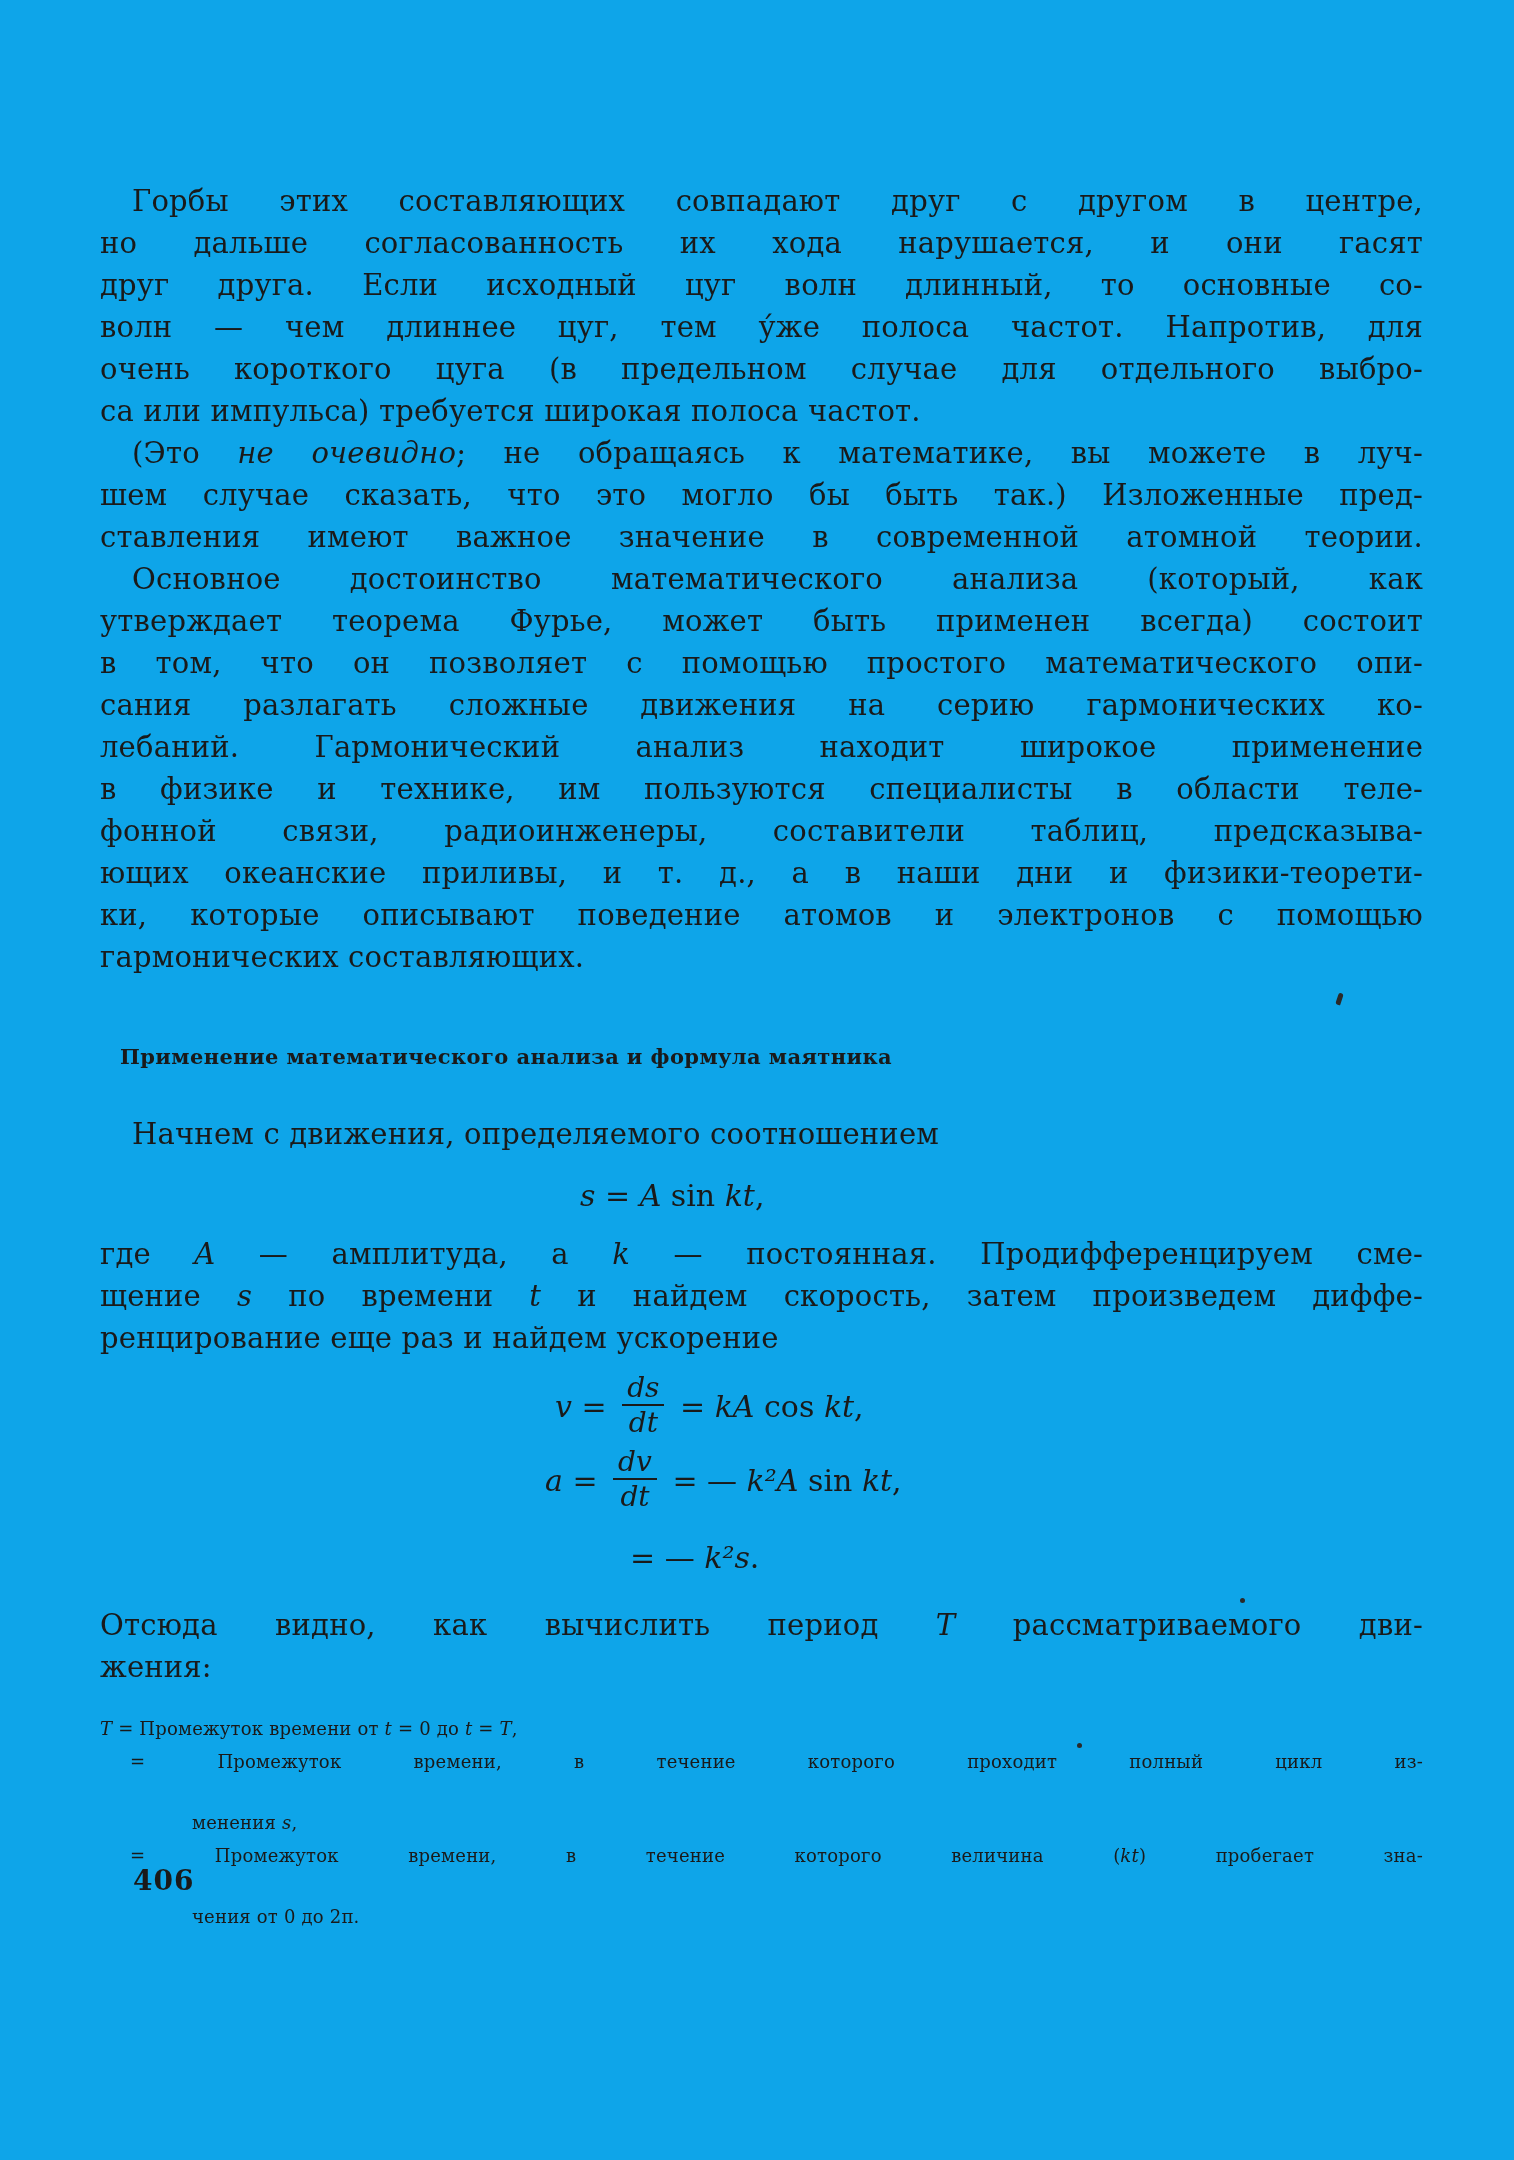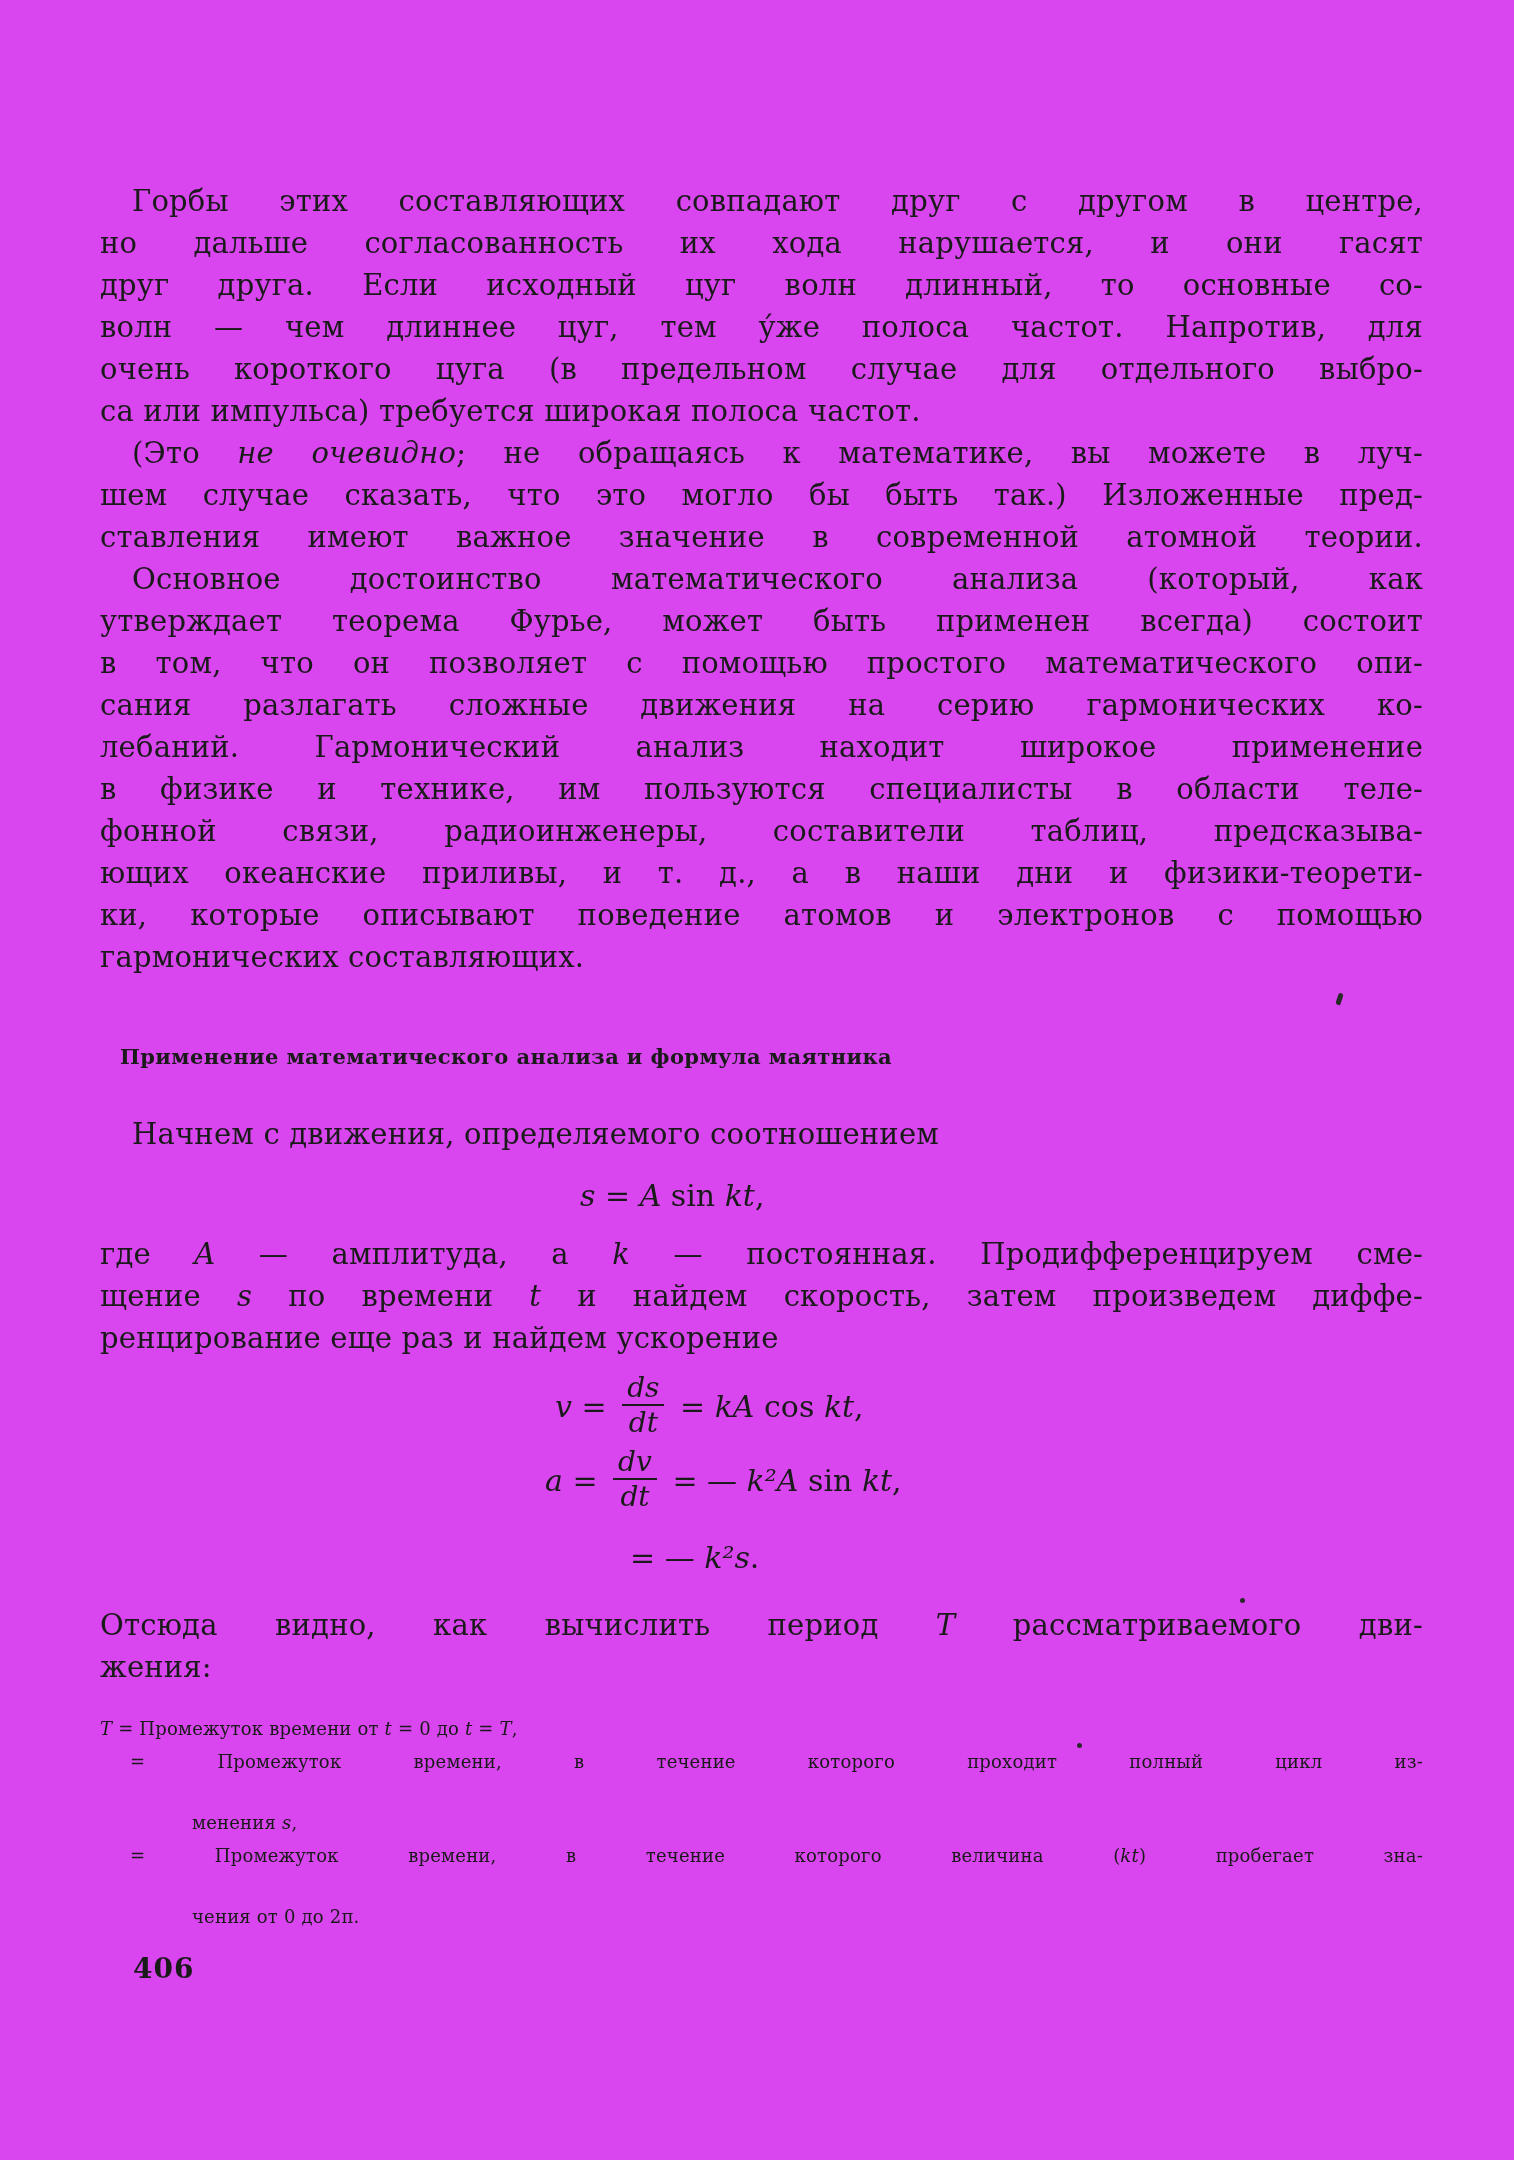--- a/index.html
+++ b/index.html
@@ -1,20 +1,20 @@
 <!DOCTYPE html>
 <html><head>
 <meta charset="utf-8">
 <style>
   html, body { margin: 0; padding: 0; background: #e8e8e8; }
   .sheet {
     position: relative;
     width: 1514px;
     height: 2160px;
-    background: #d946ef;
+    background: #0ea5e9;
     font-family: "DejaVu Serif", serif;
     color: #1a1a1a;
     overflow: hidden;
   }
   .textblock {
     position: absolute;
     left: 100px;
     top: 180px;
     width: 1323px;
   }
@@ -73,21 +73,21 @@
   .p-otsuda { margin-top: 24px; }
 
   .tdef { margin-top: 24px; }
   .tl { font-size: 18px; line-height: 33px; letter-spacing: 0.2px; }
   .tind  { padding-left: 30px; }
   .tcont { padding-left: 92px; margin-top: 28px; }
 
   .pagenum {
     position: absolute;
     left: 133px;
-    top: 1952px;
+    top: 1864px;
     font-size: 28px;
     font-weight: bold;
     letter-spacing: 1px;
   }
 
   .speck { position: absolute; background: #2a2a2a; }
   .speck-comma { width: 5px; height: 12px; border-radius: 3px 3px 1px 3px; transform: rotate(18deg); }
   .speck-dot   { width: 5px; height: 5px; border-radius: 50%; }
 </style>
 </head>

